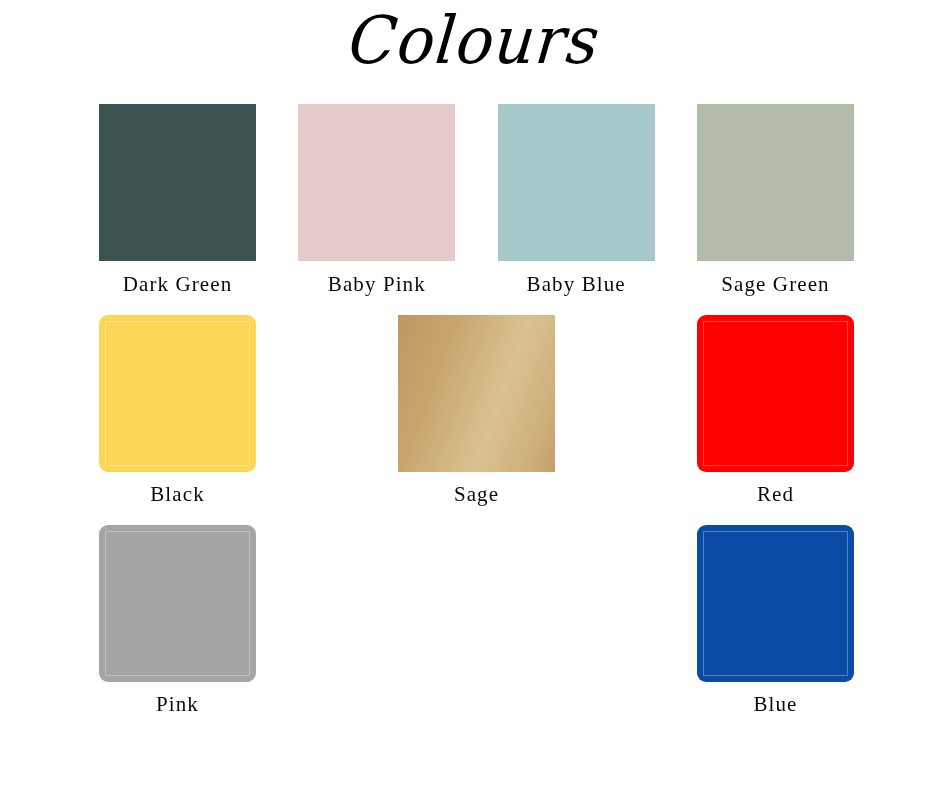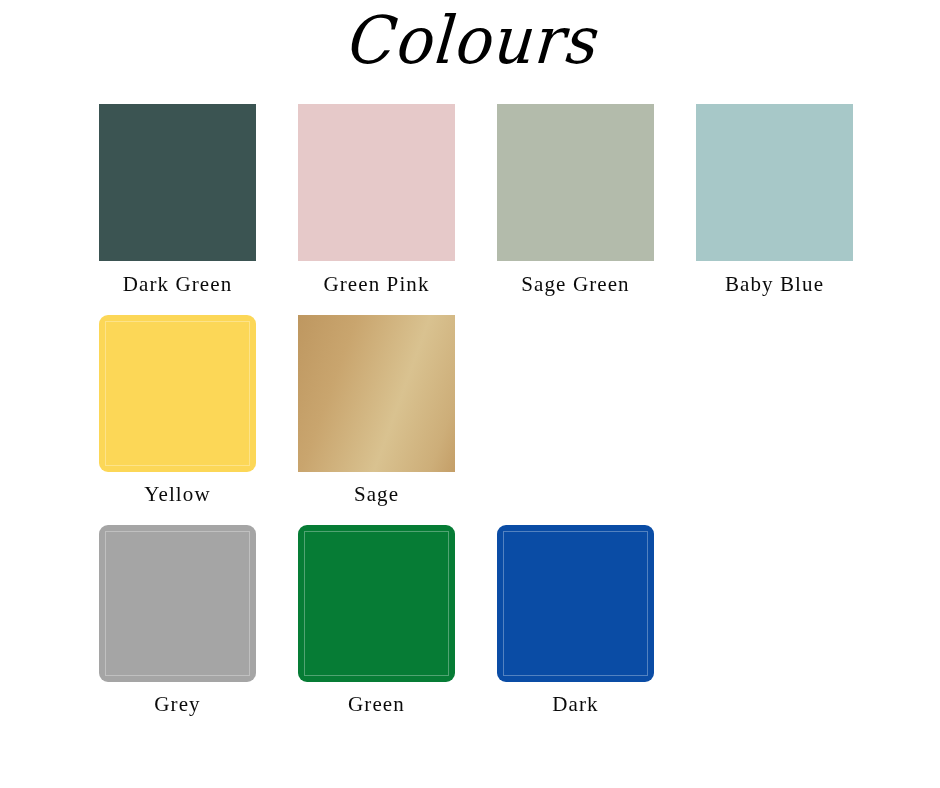--- a/index.html
+++ b/index.html
@@ -44,21 +44,21 @@
 
   
   .grid {
     position: absolute;
     left: 99px;
     top: 104px;
     width: 755px;
   }
   .row {
     display: flex;
-    justify-content: flex-start;
+    justify-content: space-between;
     gap: 42px;
   }
   .row + .row {
     margin-top: 14px;
   }
 
   .cell {
     width: 157px;
     display: flex;
     flex-direction: column;
@@ -116,60 +116,60 @@
 
   <div class="grid">
 
     <div class="row r1">
       <div class="cell">
         <div class="swatch" style="background: rgb(59, 84, 82);"></div>
         <div class="label">Dark Green</div>
       </div>
       <div class="cell">
         <div class="swatch" style="background: rgb(230, 201, 201);"></div>
-        <div class="label">Green Pink</div>
+        <div class="label">Baby Pink</div>
+      </div>
+      <div class="cell">
+        <div class="swatch" style="background: rgb(167, 200, 200);"></div>
+        <div class="label">Baby Blue</div>
       </div>
       <div class="cell">
         <div class="swatch" style="background: rgb(179, 187, 171);"></div>
         <div class="label">Sage Green</div>
-      </div>
-      <div class="cell">
-        <div class="swatch" style="background: rgb(167, 200, 200);"></div>
-        <div class="label">Baby Blue</div>
       </div>
     </div>
 
     <div class="row r2">
       <div class="cell">
         <div class="swatch rounded" style="background: rgb(252, 215, 87);">
             <span class="inset"></span>
           </div>
-        <div class="label">Yellow</div>
+        <div class="label">Black</div>
       </div>
       <div class="cell">
         <div class="swatch" style="background: linear-gradient(110deg, rgb(190, 151, 96) 0%, rgb(201, 165, 110) 28%, rgb(217, 194, 144) 62%, rgb(205, 174, 121) 88%, rgb(196, 158, 103) 100%);"></div>
         <div class="label">Sage</div>
+      </div>
+      <div class="cell">
+        <div class="swatch rounded" style="background: rgb(254, 0, 0);">
+            <span class="inset"></span>
+          </div>
+        <div class="label">Red</div>
       </div>
     </div>
 
     <div class="row r3">
       <div class="cell">
         <div class="swatch rounded" style="background: rgb(165, 165, 165);">
             <span class="inset"></span>
           </div>
-        <div class="label">Grey</div>
-      </div>
-      <div class="cell">
-        <div class="swatch rounded" style="background: rgb(6, 124, 53);">
-            <span class="inset"></span>
-          </div>
-        <div class="label">Green</div>
+        <div class="label">Pink</div>
       </div>
       <div class="cell">
         <div class="swatch rounded" style="background: rgb(10, 76, 165);">
             <span class="inset"></span>
           </div>
-        <div class="label">Dark</div>
+        <div class="label">Blue</div>
       </div>
     </div>
 
   </div>
 </div>
 
 </body></html>

